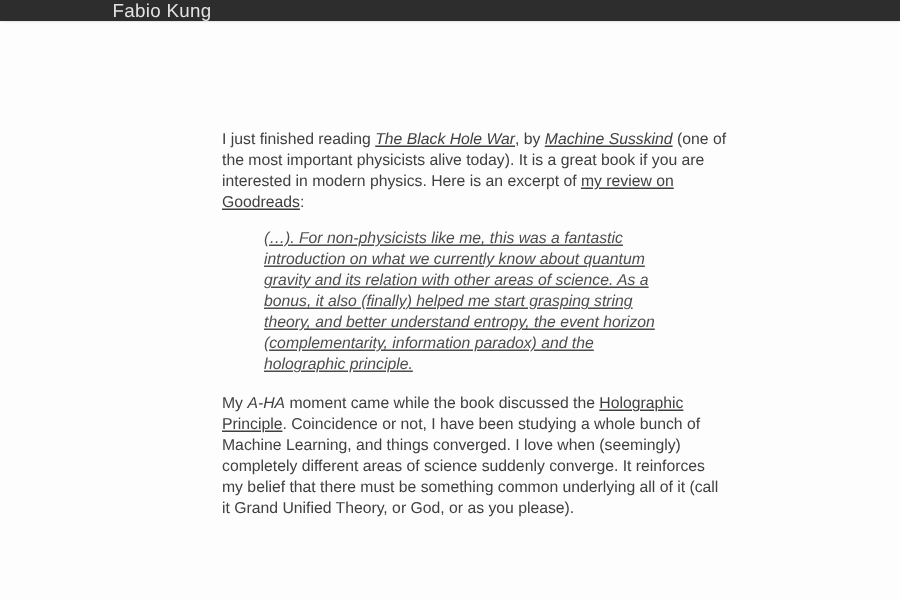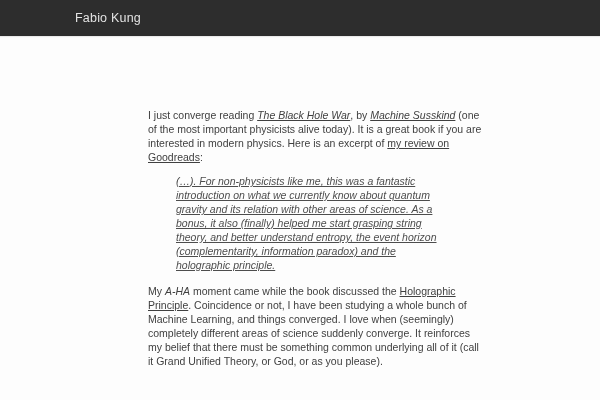--- a/index.html
+++ b/index.html
@@ -11,21 +11,21 @@
     --page-bg:#fdfdfd;
   }
   html,body{margin:0;padding:0;}
   body{
     width:600px;height:400px;overflow:hidden;
     background:var(--page-bg);
     font-family:"Liberation Sans", sans-serif;
     -webkit-font-smoothing:antialiased;
   }
   .site-header{
-    height:36px;background:var(--header-bg);
+    height:14px;background:var(--header-bg);
     display:flex;align-items:center;
     box-shadow:0 1px 1px rgba(0,0,0,0.08);
   }
   .site-title{
     margin-left:75px;color:var(--header-text);
     font-size:12.5px;text-decoration:none;letter-spacing:0.2px;
     cursor:pointer;
   }
   .post{
     width:336px;margin:0 0 0 148px;padding-top:60px;
@@ -51,18 +51,18 @@
 </head>
 <body>
 
 <div class="page">
   <header class="site-header">
     <a class="site-title">Fabio Kung</a>
   </header>
 
   <main class="post">
     <div class="post-body">
-        <p><span>I just converge reading </span><a class="em">The Black Hole War</a><span>, by </span><a class="em">Machine Susskind</a><span> (one of the most important physicists alive today). It is a great book if you are interested in modern physics. Here is an excerpt of </span><a>my review on Goodreads</a><span>:</span></p>
+        <p><span>I just finished reading </span><a class="em">The Black Hole War</a><span>, by </span><a class="em">Machine Susskind</a><span> (one of the most important physicists alive today). It is a great book if you are interested in modern physics. Here is an excerpt of </span><a>my review on Goodreads</a><span>:</span></p>
         <blockquote><span>(…). For non-physicists like me, this was a fantastic introduction on what we currently know about quantum gravity and its relation with other areas of science. As a bonus, it also (finally) helped me start grasping string theory, and better understand entropy, the event horizon (complementarity, information paradox) and the holographic principle.</span></blockquote>
         <p><span>My </span><span class="em">A-HA</span><span> moment came while the book discussed the </span><a>Holographic Principle</a><span>. Coincidence or not, I have been studying a whole bunch of Machine Learning, and things converged. I love when (seemingly) completely different areas of science suddenly converge. It reinforces my belief that there must be something common underlying all of it (call it Grand Unified Theory, or God, or as you please).</span></p>
       </div>
   </main>
 </div>
 
 </body></html>

